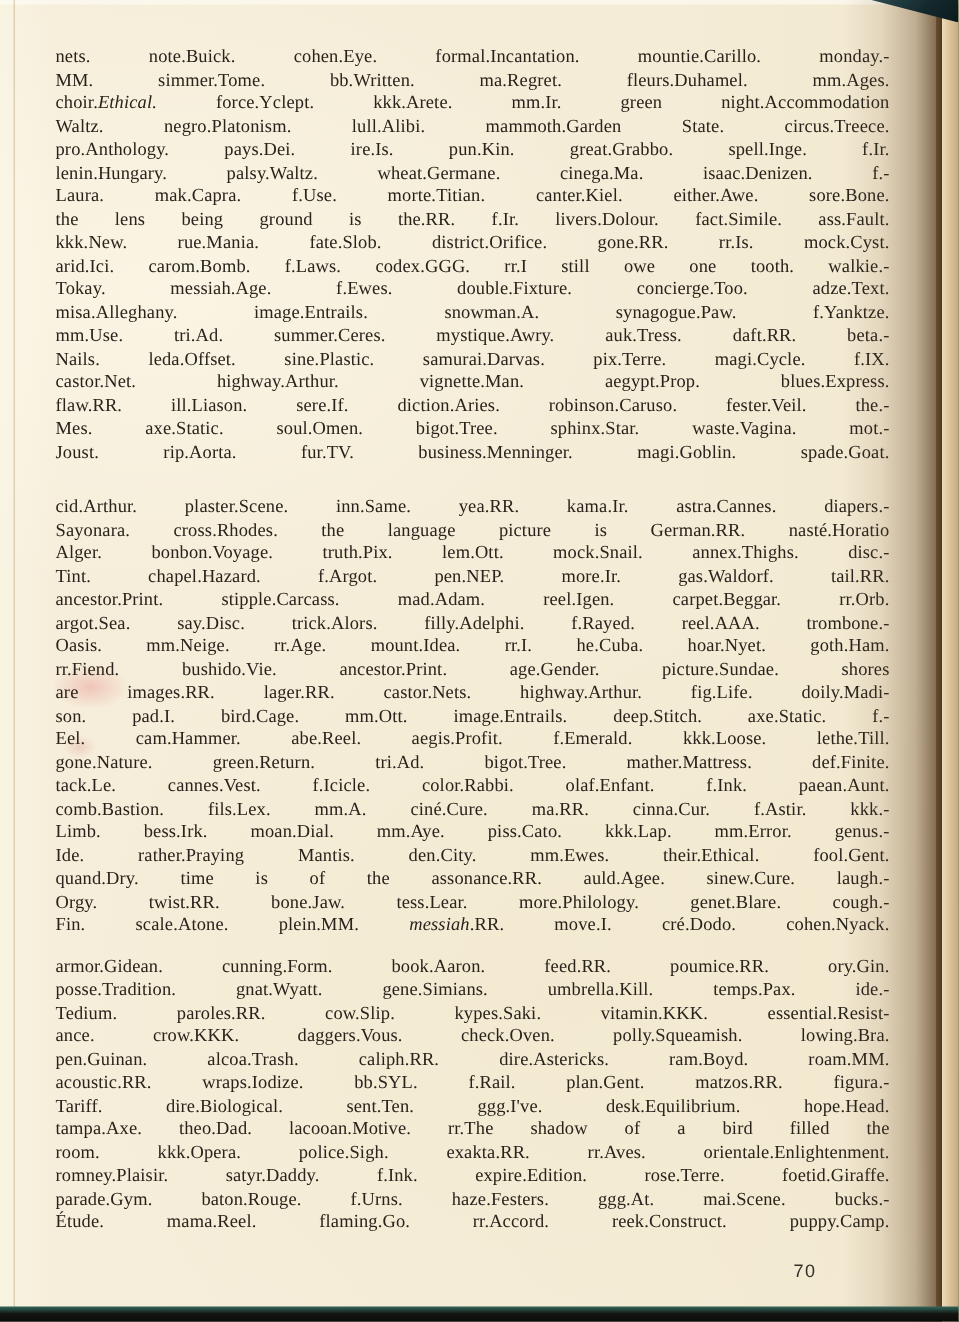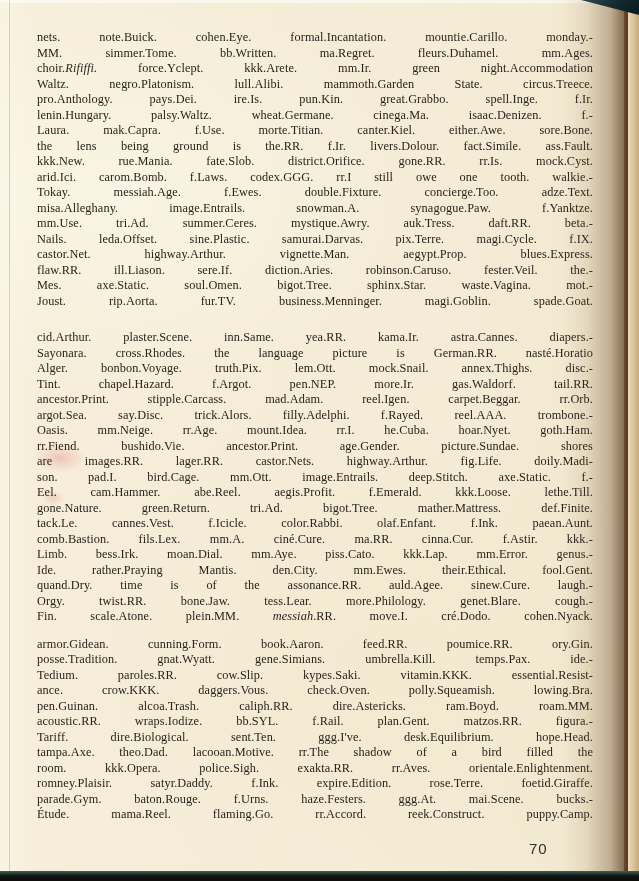--- a/index.html
+++ b/index.html
@@ -47,21 +47,21 @@
   .line {
     text-align: justify;
     text-align-last: justify;
     white-space: normal;
     height: 15.5px;
     overflow: hidden;
   }
   .page-number {
     position: absolute; left: 529px; top: 840px;
     font-family: "Liberation Sans", sans-serif;
-    font-size: 15px;
+    font-size: 12px;
     letter-spacing: 1px;
     color: #32302b;
   }
   .gutter-shade {
     position: absolute; right: 15px; top: 0; width: 62px; height: 100%;
     background: linear-gradient(to right,
       rgba(121,88,52,0) 0%,
       rgba(121,88,52,0.12) 40%,
       rgba(110,78,45,0.38) 78%,
       rgba(92,64,36,0.72) 100%);
@@ -91,21 +91,21 @@
 <div class="page">
   <div class="top-strip"></div>
   <div class="left-crease"></div>
   <div class="stain-a"></div>
   <div class="stain-b"></div>
 
   <div class="text-block">
     <div class="paragraph p1">
         <div class="line">nets. note.Buick. cohen.Eye. formal.Incantation. mountie.Carillo. monday.-</div>
         <div class="line">MM. simmer.Tome. bb.Written. ma.Regret. fleurs.Duhamel. mm.Ages.</div>
-        <div class="line">choir.<i>Rififfi.</i> force.Yclept. kkk.Arete. mm.Ir. green night.Accommodation</div>
+        <div class="line">choir.<i>Ethical.</i> force.Yclept. kkk.Arete. mm.Ir. green night.Accommodation</div>
         <div class="line">Waltz. negro.Platonism. lull.Alibi. mammoth.Garden State. circus.Treece.</div>
         <div class="line">pro.Anthology. pays.Dei. ire.Is. pun.Kin. great.Grabbo. spell.Inge. f.Ir.</div>
         <div class="line">lenin.Hungary. palsy.Waltz. wheat.Germane. cinega.Ma. isaac.Denizen. f.-</div>
         <div class="line">Laura. mak.Capra. f.Use. morte.Titian. canter.Kiel. either.Awe. sore.Bone.</div>
         <div class="line">the lens being ground is the.RR. f.Ir. livers.Dolour. fact.Simile. ass.Fault.</div>
         <div class="line">kkk.New. rue.Mania. fate.Slob. district.Orifice. gone.RR. rr.Is. mock.Cyst.</div>
         <div class="line">arid.Ici. carom.Bomb. f.Laws. codex.GGG. rr.I still owe one tooth. walkie.-</div>
         <div class="line">Tokay. messiah.Age. f.Ewes. double.Fixture. concierge.Too. adze.Text.</div>
         <div class="line">misa.Alleghany. image.Entrails. snowman.A. synagogue.Paw. f.Yanktze.</div>
         <div class="line">mm.Use. tri.Ad. summer.Ceres. mystique.Awry. auk.Tress. daft.RR. beta.-</div>

